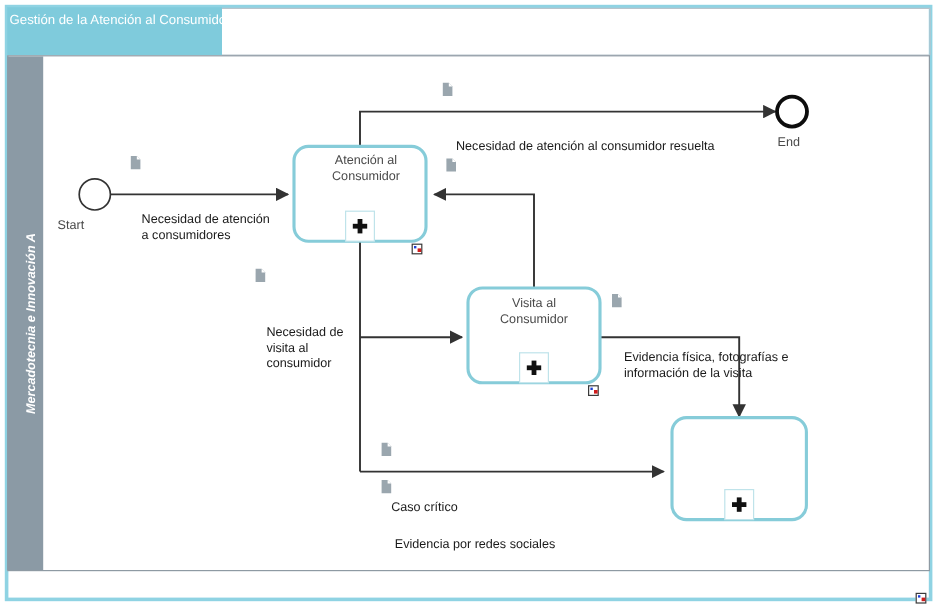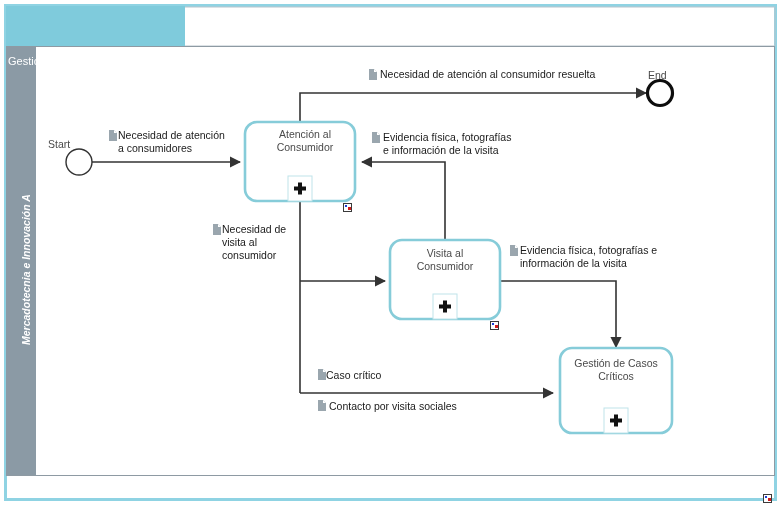--- a/index.html
+++ b/index.html
@@ -23,45 +23,46 @@
     top: 0;
     width: 781px;
     height: 511px;
   }
   .lbl {
     position: absolute;
     font-size: 10.5px;
     color: #1a1a1a;
     line-height: 13px;
     white-space: pre;
+    margin-top: 48px;
   }
   .lbl-ctr { text-align: left; }
   .lbl-left { text-align: left; }
   .task-text {
     position: absolute;
     font-size: 10.5px;
     color: #4a4a4a;
     line-height: 13px;
     text-align: center;
     white-space: pre;
   }
   .evt-text {
     position: absolute;
     font-size: 10.5px;
     color: #4a4a4a;
     white-space: pre;
+    margin-top: 44px;
   }
   .pool-title {
     position: absolute;
     color: #ffffff;
     font-size: 11px;
     line-height: 14px;
     text-align: right;
     white-space: pre;
-    margin-top: 44px;
   }
   .lane-title {
     position: absolute;
     color: #ffffff;
     font-size: 10.5px;
     font-style: italic;
     font-weight: bold;
     white-space: pre;
     transform-origin: left top;
     transform: rotate(-90deg);
@@ -178,41 +179,37 @@
 
   <div class="lane-title" style="left:20px; top:345px;">Mercadotecnia e Innovación A</div>
 
   <div class="evt-text" style="left:48px; top:138px;">Start</div>
   <div class="evt-text" style="left:648px; top:69px;">End</div>
 
   <div class="task-text" style="left:245px; top:128px; width:120px;">Atención al
 Consumidor</div>
   <div class="task-text" style="left:390px; top:247px; width:110px;">Visita al
 Consumidor</div>
-  <div class="task-text" style="left:560px; top:357px; width:112px;">Gestión de Casos
-Críticos</div>
 
   <div class="lbl lbl-ctr" style="left:118px; top:129px; width:125px;">Necesidad de atención
 a consumidores</div>
 
   <div class="lbl lbl-left" style="left:380px; top:68px;">Necesidad de atención al consumidor resuelta</div>
 
-  <div class="lbl lbl-left" style="left:383px; top:131px;">Evidencia física, fotografías
-e información de la visita</div>
 
   <div class="lbl lbl-ctr" style="left:222px; top:223px; width:78px;">Necesidad de
 visita al
 consumidor</div>
 
   <div class="lbl lbl-ctr" style="left:520px; top:244px; width:153px;">Evidencia física, fotografías e
 información de la visita</div>
 
   <div class="lbl lbl-left" style="left:326px; top:369px;">Caso crítico</div>
 
-  <div class="lbl lbl-left" style="left:329px; top:400px;">Contacto por visita sociales</div>
+  <div class="lbl lbl-left" style="left:329px; top:400px;">Evidencia por redes sociales</div>
 
   <div class="brokenimg" style="left:343px; top:203px;">
     <i class="b1"></i>
       <i class="b2"></i>
   </div>
   <div class="brokenimg" style="left:490px; top:321px;">
     <i class="b1"></i>
       <i class="b2"></i>
   </div>
   <div class="brokenimg" style="left:763px; top:494px;">

